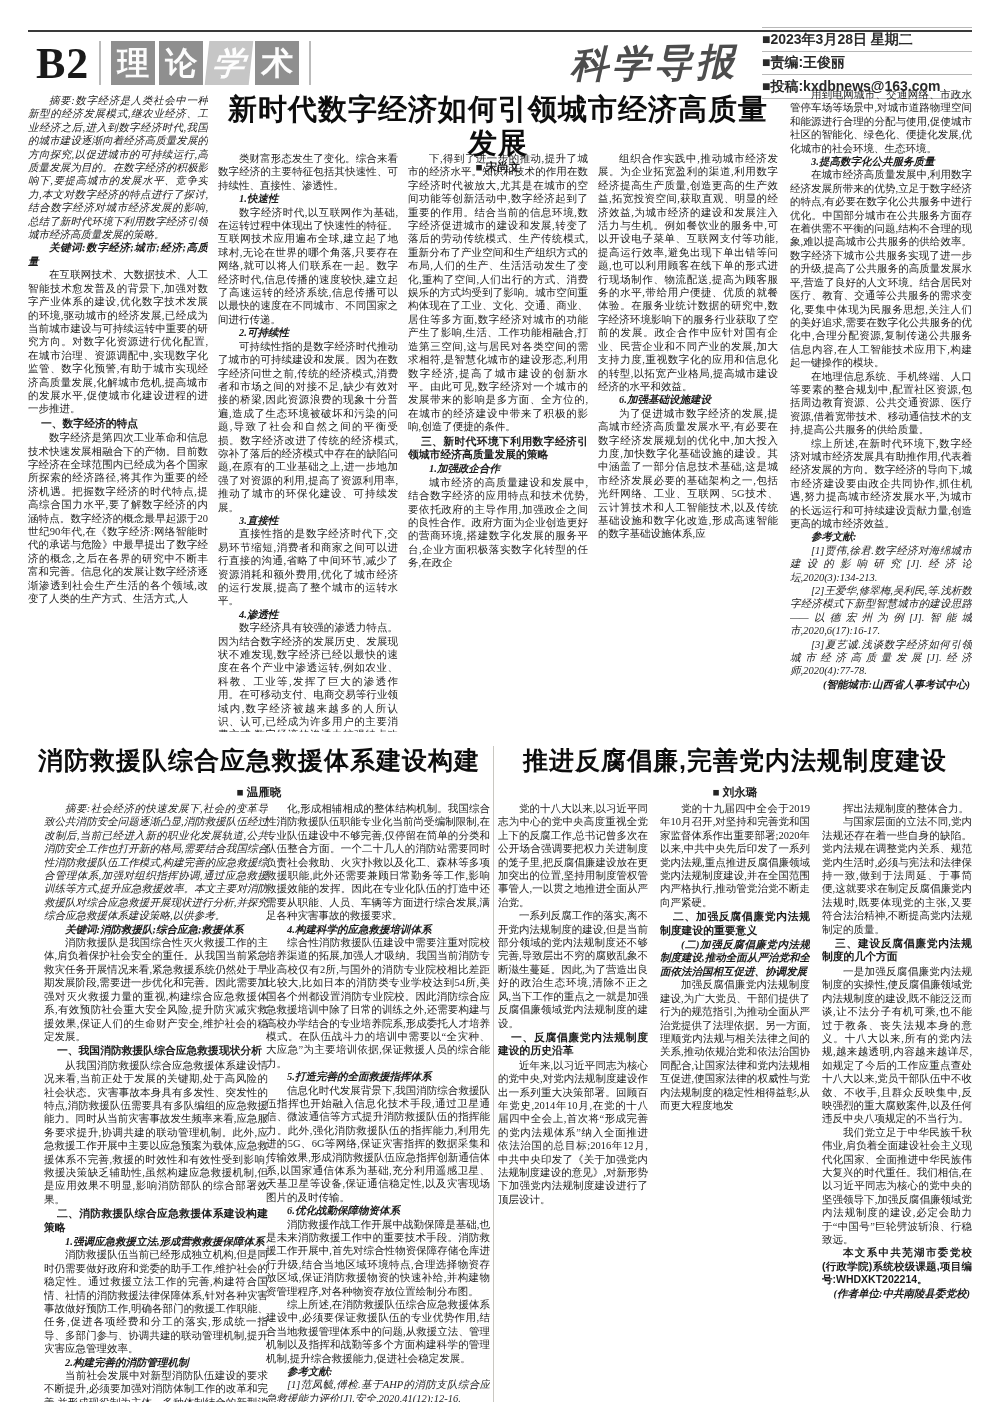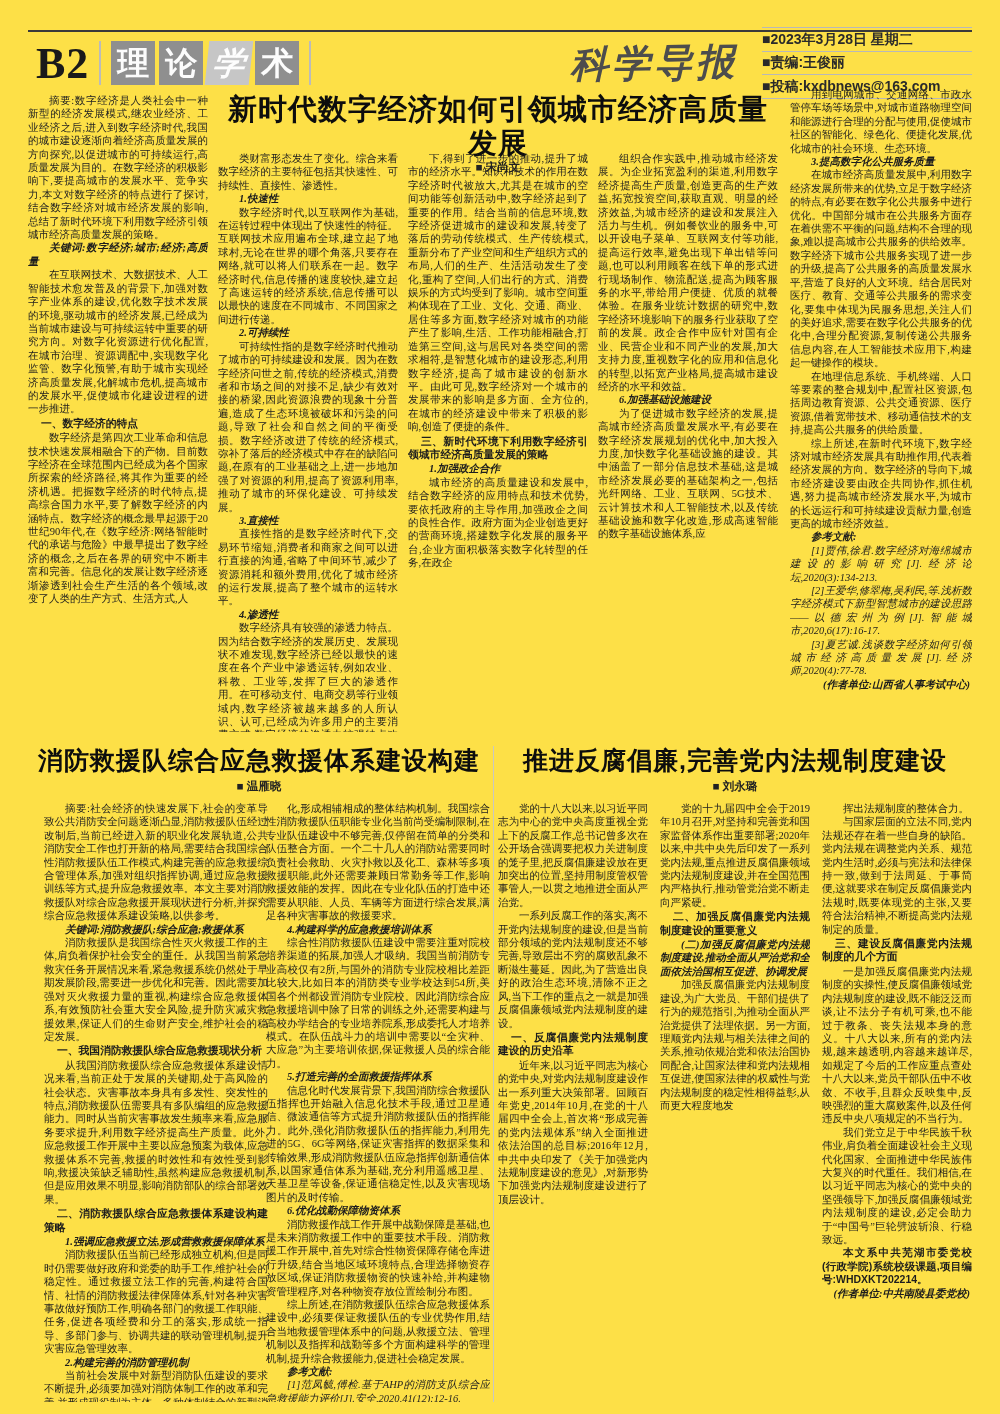--- a/index.html
+++ b/index.html
@@ -1,16 +1,16 @@
 <!DOCTYPE html>
 <html><head>
 <meta charset="utf-8">
 <style>
   html,body{margin:0;padding:0;background:#dddbd6;}
-  .page{position:relative;width:1000px;height:1414px;margin:0 auto;background:#fde047;
+  .page{position:relative;width:1000px;height:1414px;margin:0 auto;background:#ffffff;
         font-family:"Liberation Serif","DejaVu Serif",serif;color:#1d1d1d;overflow:hidden;}
   
   .toprule{position:absolute;left:28px;right:28px;top:30px;border-top:2px solid #3a3a3a;}
   .hdr{position:absolute;left:28px;right:28px;top:36px;height:54px;display:flex;align-items:center;}
   .pageno{font-size:44px;font-weight:bold;letter-spacing:1px;color:#1a1a1a;padding:0 10px 0 8px;}
   .np-boxes{display:flex;gap:4px;align-items:center;border-left:2px solid #bbb;border-right:2px solid #bbb;padding:0 10px;}
   .np-box{width:44px;height:44px;background:#8f8f8f;color:#fcfcfc;font-family:"Liberation Sans",sans-serif;
           font-weight:bold;font-size:32px;line-height:44px;text-align:center;}
   .np-box.alt{background:#c6c6c6;color:#fdfdfd;font-style:italic;transform:skewX(-6deg);}
   .hdr-spacer{flex:1;}
@@ -19,38 +19,38 @@
   .pubinfo{display:flex;flex-direction:column;justify-content:center;width:210px;}
   .pubinfo div{font-size:14px;font-weight:bold;color:#2a2a2a;border-top:1px solid #b8b8b8;
                padding:2.5px 0 2px 0;font-family:"Liberation Sans",sans-serif;}
   .pubinfo div:last-child{border-bottom:1px solid #b8b8b8;}
   
   .art-title{font-family:"Liberation Sans",sans-serif;font-weight:bold;color:#0d0d0d;text-align:center;}
   .byline{font-family:"Liberation Sans",sans-serif;font-size:11.5px;font-weight:bold;text-align:center;color:#222;}
   .col{position:absolute;overflow:hidden;font-size:10.5px;line-height:13.4px;}
   .blk{text-align:justify;}
   .blk.p{text-indent:2em;}
-  .blk.abs{text-indent:2em;color:#222;}
+  .blk.abs{font-style:italic;text-indent:2em;color:#222;}
   .blk.kw{font-style:italic;font-weight:bold;text-indent:2em;}
   .blk.h{font-family:"Liberation Sans",sans-serif;font-weight:bold;font-size:10.8px;text-indent:1.2em;margin:1px 0;}
   .blk.sh{font-weight:bold;font-style:italic;text-indent:2em;}
   .blk.refh{font-weight:bold;font-style:italic;text-indent:2em;}
   .blk.ref{font-style:italic;text-indent:2em;}
   .blk.note{font-weight:bold;text-indent:2em;font-family:"Liberation Sans",sans-serif;}
   .blk.au{font-weight:bold;font-style:italic;text-align:right;padding-right:2px;}
   
   .a1{position:absolute;left:28px;top:92px;width:944px;height:642px;}
   .a1 .headline{position:absolute;left:190px;top:0;width:560px;height:56px;}
   .a1 .art-title{font-size:29px;letter-spacing:1px;line-height:34px;}
   
   .vdiv{position:absolute;left:493px;top:746px;height:656px;border-left:1px solid #c9c7c2;}
   .a2{position:absolute;left:28px;top:744px;width:462px;height:660px;}
   .a3{position:absolute;left:498px;top:744px;width:474px;height:660px;}
   .a2 .art-title,.a3 .art-title{font-size:25px;letter-spacing:1px;line-height:32px;}
-  .a2 .byline,.a3 .byline{margin-top:3px;}
+  .a2 .byline,.a3 .byline{margin-top:9px;}
 </style>
 </head>
 <body>
 
 <div class="page">
 
   <div class="toprule"></div>
 
   <div class="hdr">
     <div class="pageno">B2</div>
@@ -106,35 +106,35 @@
     <div class="col" style="left:762px;top:-4px;width:182px;height:646px;">
         <div class="blk p">用到电网城市、交通网络、市政水管停车场等场景中,对城市道路物理空间和能源进行合理的分配与使用,促使城市社区的智能化、绿色化、便捷化发展,优化城市的社会环境、生态环境。</div>
         <div class="blk sh">3.提高数字化公共服务质量</div>
         <div class="blk p">在城市经济高质量发展中,利用数字经济发展所带来的优势,立足于数字经济的特点,有必要在数字化公共服务中进行优化。中国部分城市在公共服务方面存在着供需不平衡的问题,结构不合理的现象,难以提高城市公共服务的供给效率。数字经济下城市公共服务实现了进一步的升级,提高了公共服务的高质量发展水平,营造了良好的人文环境。结合居民对医疗、教育、交通等公共服务的需求变化,要集中体现为民服务思想,关注人们的美好追求,需要在数字化公共服务的优化中,合理分配资源,复制传递公共服务信息内容,在人工智能技术应用下,构建起一键操作的模块。</div>
         <div class="blk p">在地理信息系统、手机终端、人口等要素的整合规划中,配置社区资源,包括周边教育资源、公共交通资源、医疗资源,借着宽带技术、移动通信技术的支持,提高公共服务的供给质量。</div>
         <div class="blk p">综上所述,在新时代环境下,数字经济对城市经济发展具有助推作用,代表着经济发展的方向。数字经济的导向下,城市经济建设要由政企共同协作,抓住机遇,努力提高城市经济发展水平,为城市的长远运行和可持续建设贡献力量,创造更高的城市经济效益。</div>
         <div class="blk refh">参考文献:</div>
         <div class="blk ref">[1]贾伟,徐君.数字经济对海绵城市建设的影响研究[J].经济论坛,2020(3):134-213.</div>
         <div class="blk ref">[2]王爱华,修翠梅,吴利民,等.浅析数字经济模式下新型智慧城市的建设思路——以德宏州为例[J].智能城市,2020,6(17):16-17.</div>
         <div class="blk ref">[3]夏艺诚.浅谈数字经济如何引领城市经济高质量发展[J].经济师,2020(4):77-78.</div>
-        <div class="blk au">(作者单位:山西省人事考试中心)</div>
+        <div class="blk au">(智能城市:山西省人事考试中心)</div>
       </div>
   </div>
 
   <div class="vdiv"></div>
 
   <div class="a2">
     <div class="art-title">消防救援队综合应急救援体系建设构建</div>
     <div class="byline">■ 温雁晓</div>
     <div class="col" style="left:16px;top:58px;width:224px;height:600px;">
         <div class="blk abs">摘要:社会经济的快速发展下,社会的变革导致公共消防安全问题逐渐凸显,消防救援队伍经过改制后,当前已经进入新的职业化发展轨道,公共消防安全工作也打开新的格局,需要结合我国综合性消防救援队伍工作模式,构建完善的应急救援综合管理体系,加强对组织指挥协调,通过应急救援训练等方式,提升应急救援效率。本文主要对消防救援队对综合应急救援开展现状进行分析,并探究综合应急救援体系建设策略,以供参考。</div>
         <div class="blk kw">关键词:消防救援队;综合应急;救援体系</div>
         <div class="blk p">消防救援队是我国综合性灭火救援工作的主体,肩负着保护社会安全的重任。从我国当前紧急救灾任务开展情况来看,紧急救援系统仍然处于早期发展阶段,需要进一步优化和完善。因此需要加强对灭火救援力量的重视,构建综合应急救援体系,有效预防社会重大安全风险,提升防灾减灾救援效果,保证人们的生命财产安全,维护社会的稳定发展。</div>
         <div class="blk h">一、我国消防救援队综合应急救援现状分析</div>
-        <div class="blk p">从我国消防救援队综合应急救援体系建设情况来看,当前正处于发展的关键期,处于高风险的社会状态。灾害事故本身具有多发性、突发性的特点,消防救援队伍需要具有多队编组的应急救援能力。同时从当前灾害事故发生频率来看,应急服务要求提升,利用数字经济提高生产质量。此外,应急救援工作开展中主要以应急预案为载体,应急救援体系不完善,救援的时效性和有效性受到影响,救援决策缺乏辅助性,虽然构建应急救援机制,但是应用效果不明显,影响消防部队的综合部署效果。</div>
+        <div class="blk p">从我国消防救援队综合应急救援体系建设情况来看,当前正处于发展的关键期,处于高风险的社会状态。灾害事故本身具有多发性、突发性的特点,消防救援队伍需要具有多队编组的应急救援能力。同时从当前灾害事故发生频率来看,应急服务要求提升,协调共建的联动管理机制。此外,应急救援工作开展中主要以应急预案为载体,应急救援体系不完善,救援的时效性和有效性受到影响,救援决策缺乏辅助性,虽然构建应急救援机制,但是应用效果不明显,影响消防部队的综合部署效果。</div>
         <div class="blk h">二、消防救援队综合应急救援体系建设构建策略</div>
         <div class="blk sh">1.强调应急救援立法,形成营救救援保障体系</div>
         <div class="blk p">消防救援队伍当前已经形成独立机构,但是同时仍需要做好政府和党委的助手工作,维护社会的稳定性。通过救援立法工作的完善,构建符合国情、社情的消防救援法律保障体系,针对各种灾害事故做好预防工作,明确各部门的救援工作职能、任务,促进各项经费和分工的落实,形成统一指导、多部门参与、协调共建的联动管理机制,提升灾害应急管理效率。</div>
         <div class="blk sh">2.构建完善的消防管理机制</div>
         <div class="blk p">当前社会发展中对新型消防队伍建设的要求不断提升,必须要加强对消防体制工作的改革和完善,并形成现役制为主体、多种体制结合的新型消防管理队伍。首先,适当加强对消防编制的扩编,提升消防队伍一线执勤效果;其次,适当延长消防救援岗位服役年限,并进一步优化考核体系;最后,可以借鉴国外先进的消防应急管理模式,促进消防救援队伍与专业救援的整合,避免传统多头指挥的方式影响救援效果。</div>
       </div>
     <div class="col" style="left:238px;top:58px;width:224px;height:600px;">
         <div class="blk p">化,形成相辅相成的整体结构机制。我国综合性消防救援队伍职能专业化当前尚受编制限制,在专业队伍建设中不够完善,仅停留在简单的分类和队伍整合方面。一个二十几人的消防站需要同时负责社会救助、火灾扑救以及化工、森林等多项救援职能,此外还需要兼顾日常勤务等工作,影响救援效能的发挥。因此在专业化队伍的打造中还需要从职能、人员、车辆等方面进行综合发展,满足各种灾害事故的救援要求。</div>
         <div class="blk sh">4.构建科学的应急救援培训体系</div>
         <div class="blk p">综合性消防救援队伍建设中需要注重对院校培养渠道的拓展,加强人才吸纳。我国当前消防专业高校仅有2所,与国外的消防专业院校相比差距比较大,比如日本的消防类专业学校达到54所,美国各个州都设置消防专业院校。因此消防综合应急救援培训中除了日常的训练之外,还需要构建与高校办学结合的专业培养院系,形成委托人才培养模式。在队伍战斗力的培训中需要以“全灾种、大应急”为主要培训依据,保证救援人员的综合能力。</div>

